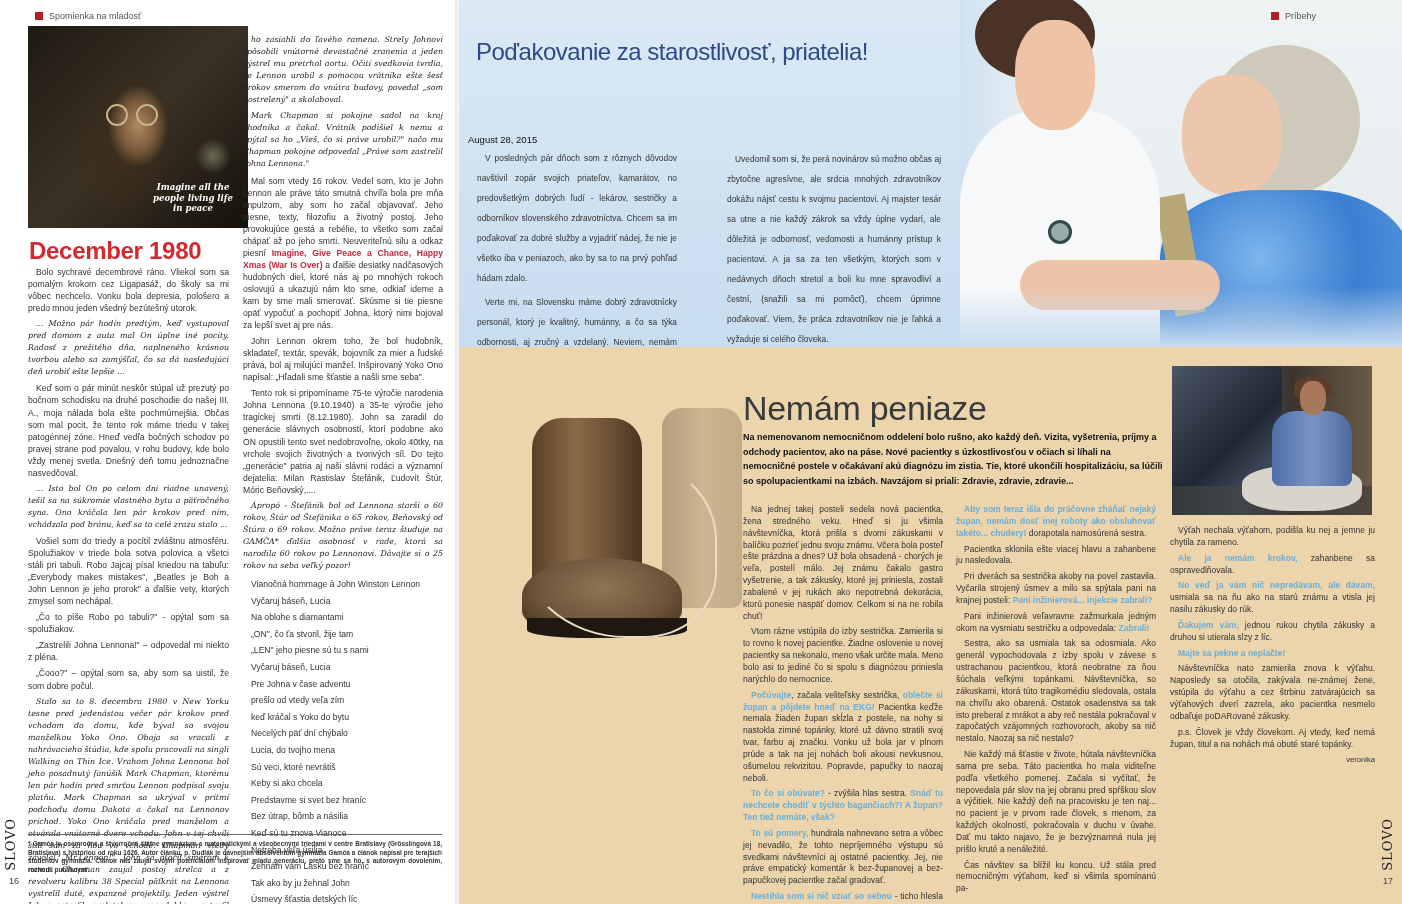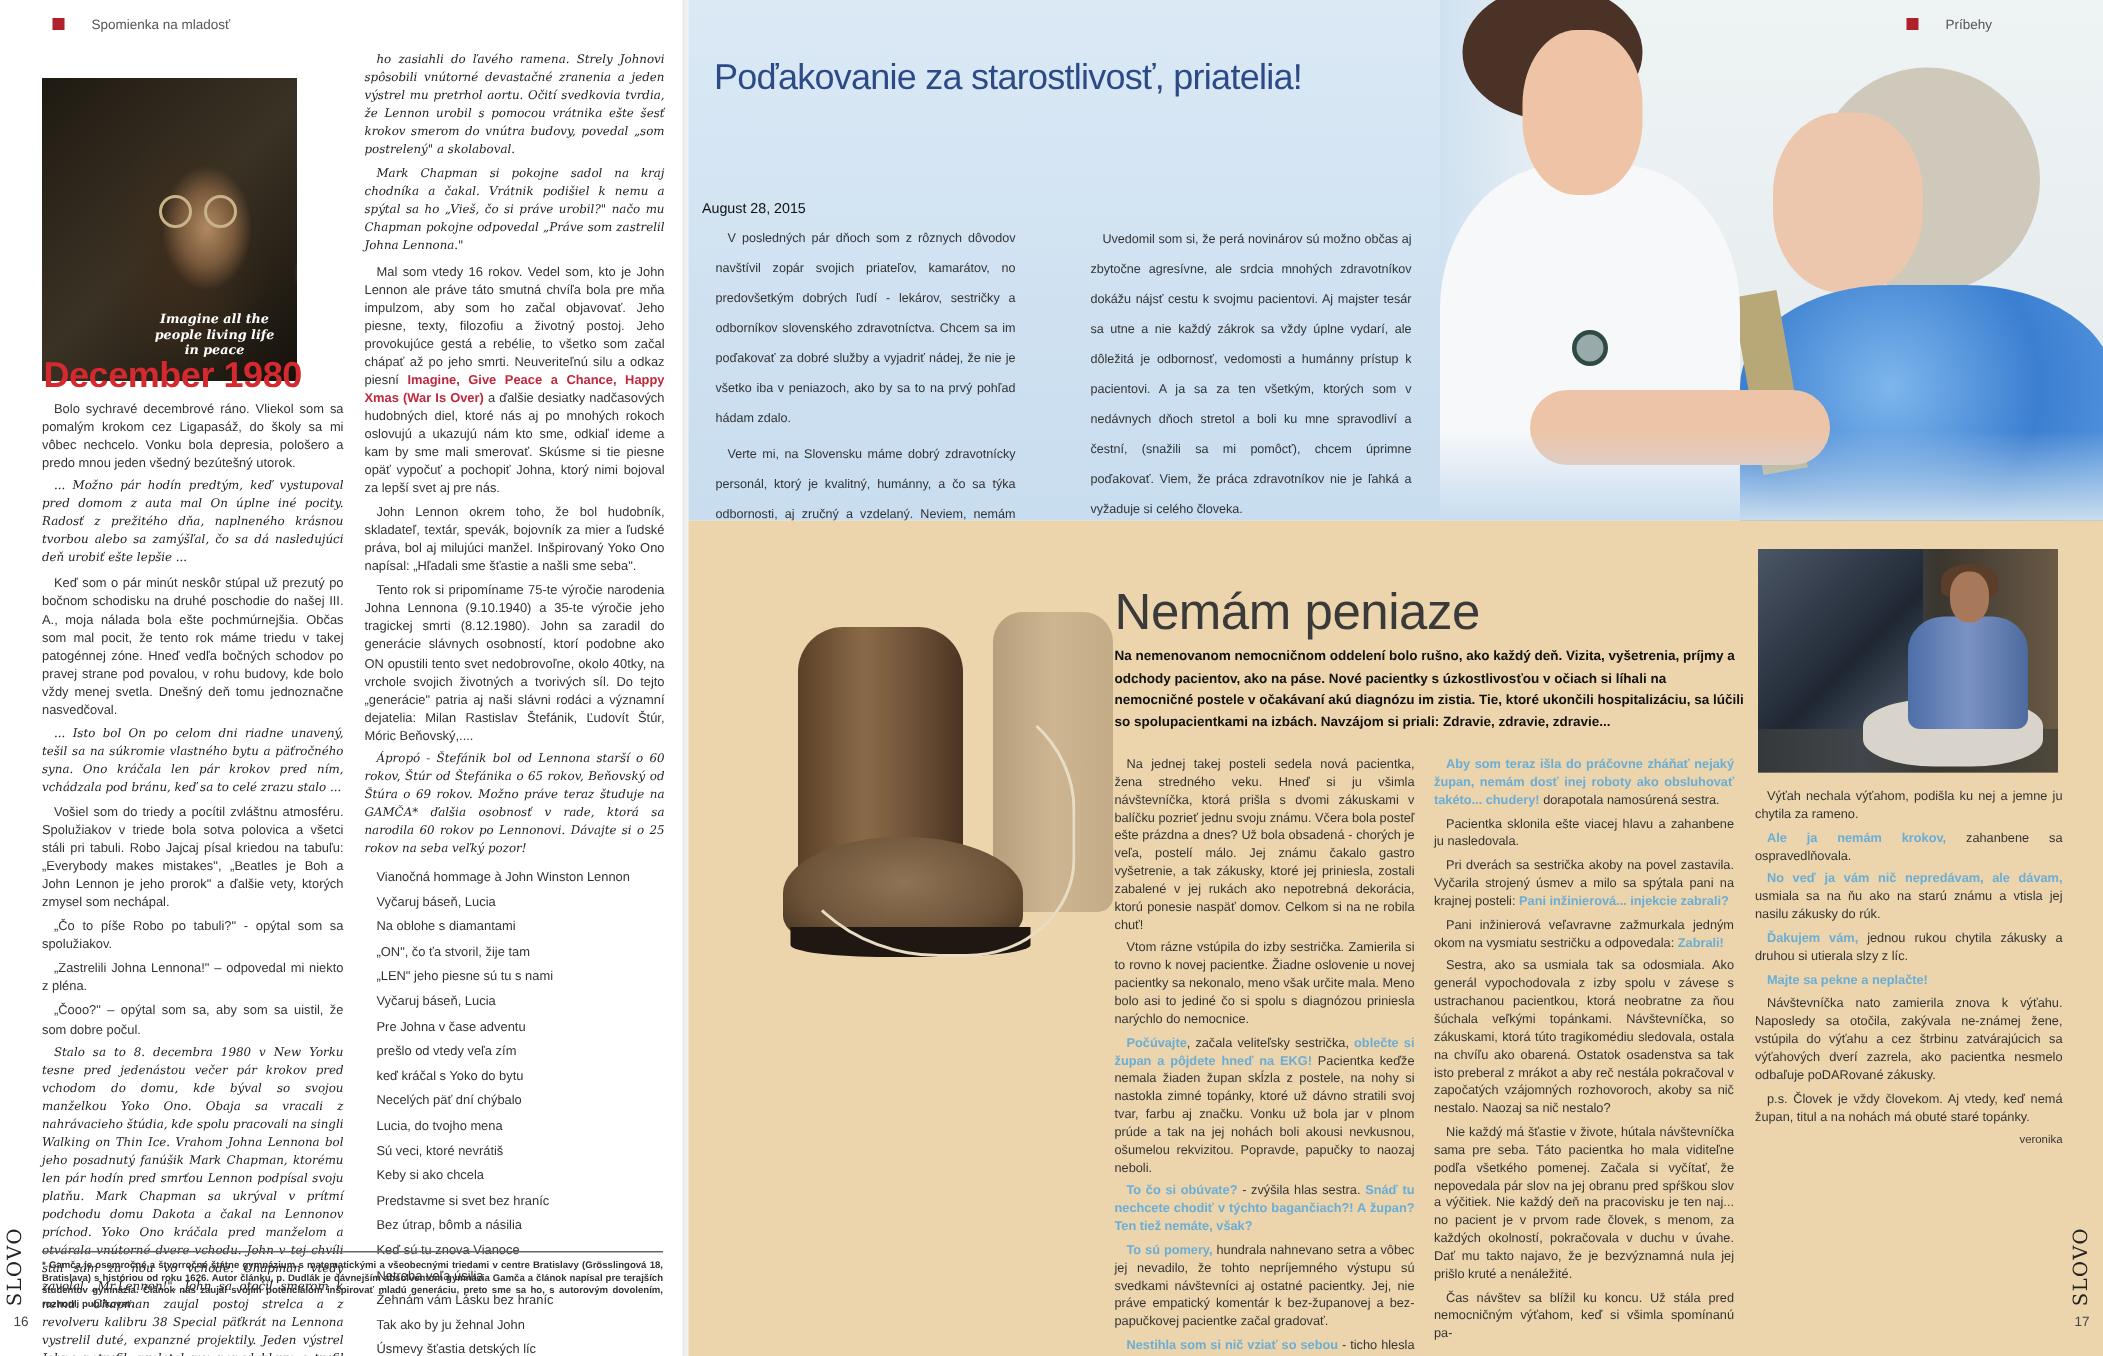--- a/index.html
+++ b/index.html
@@ -3,27 +3,27 @@
 <meta charset="utf-8">
 <style>
   * { margin: 0; padding: 0; box-sizing: border-box; }
   html, body { width: 1402px; height: 904px; overflow: hidden; background: #fff; }
   body { font-family: "Liberation Sans", sans-serif; color: #2a2a2a; position: relative; }
 
   .spread { position: absolute; left: 0; top: 0; width: 1402px; height: 904px; }
 
   
   .page-left { position: absolute; left: 0; top: 0; width: 458px; height: 904px; background: #fff; }
-  .section-tag { position: absolute; display: flex; align-items: center; gap: 18px; font-size: 9px; color: #555; }
+  .section-tag { position: absolute; display: flex; align-items: center; gap: 6px; font-size: 9px; color: #555; }
   .section-tag .sq { width: 8px; height: 8px; background: #b0202a; display: inline-block; }
   .tag-left { left: 35px; top: 11px; }
   .tag-right { left: 1271px; top: 11px; }
 
   .lennon-photo {
-    position: absolute; left: 28px; top: 52px; width: 170px; height: 202px;
+    position: absolute; left: 28px; top: 26px; width: 220px; height: 202px;
     background:
       radial-gradient(ellipse 40px 55px at 110px 100px, #b08a62 0%, #7a5a3c 45%, transparent 75%),
       radial-gradient(ellipse 70px 110px at 95px 120px, #3d2c1c 0%, transparent 80%),
       radial-gradient(circle 18px at 185px 130px, #6b6a55 0%, transparent 100%),
       linear-gradient(135deg, #1f1a12 0%, #3a3224 50%, #15110b 100%);
     overflow: hidden;
   }
   .lennon-photo .glasses { position: absolute; width: 22px; height: 22px; border: 2px solid #c9b48a; border-radius: 50%; top: 78px; }
   .lennon-photo .g1 { left: 78px; } .lennon-photo .g2 { left: 108px; }
   .lennon-photo .caption {

